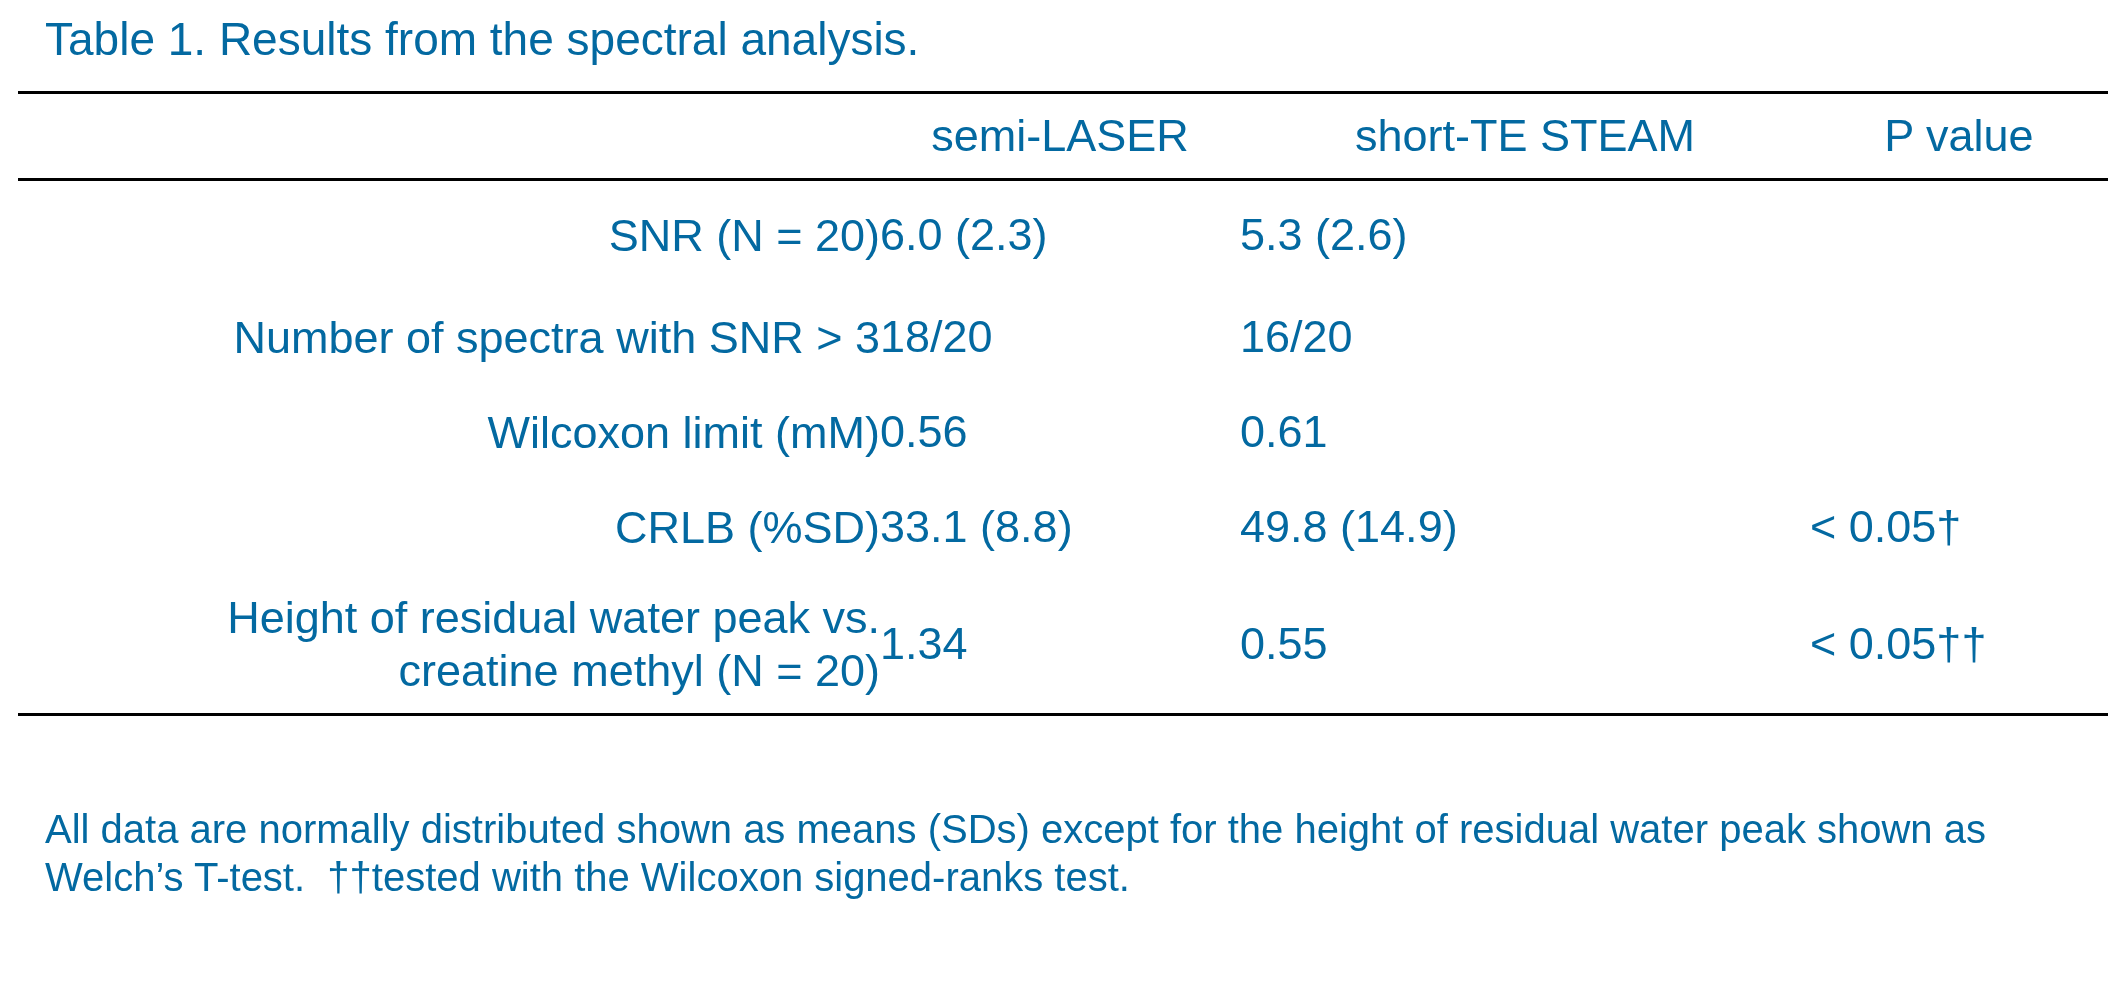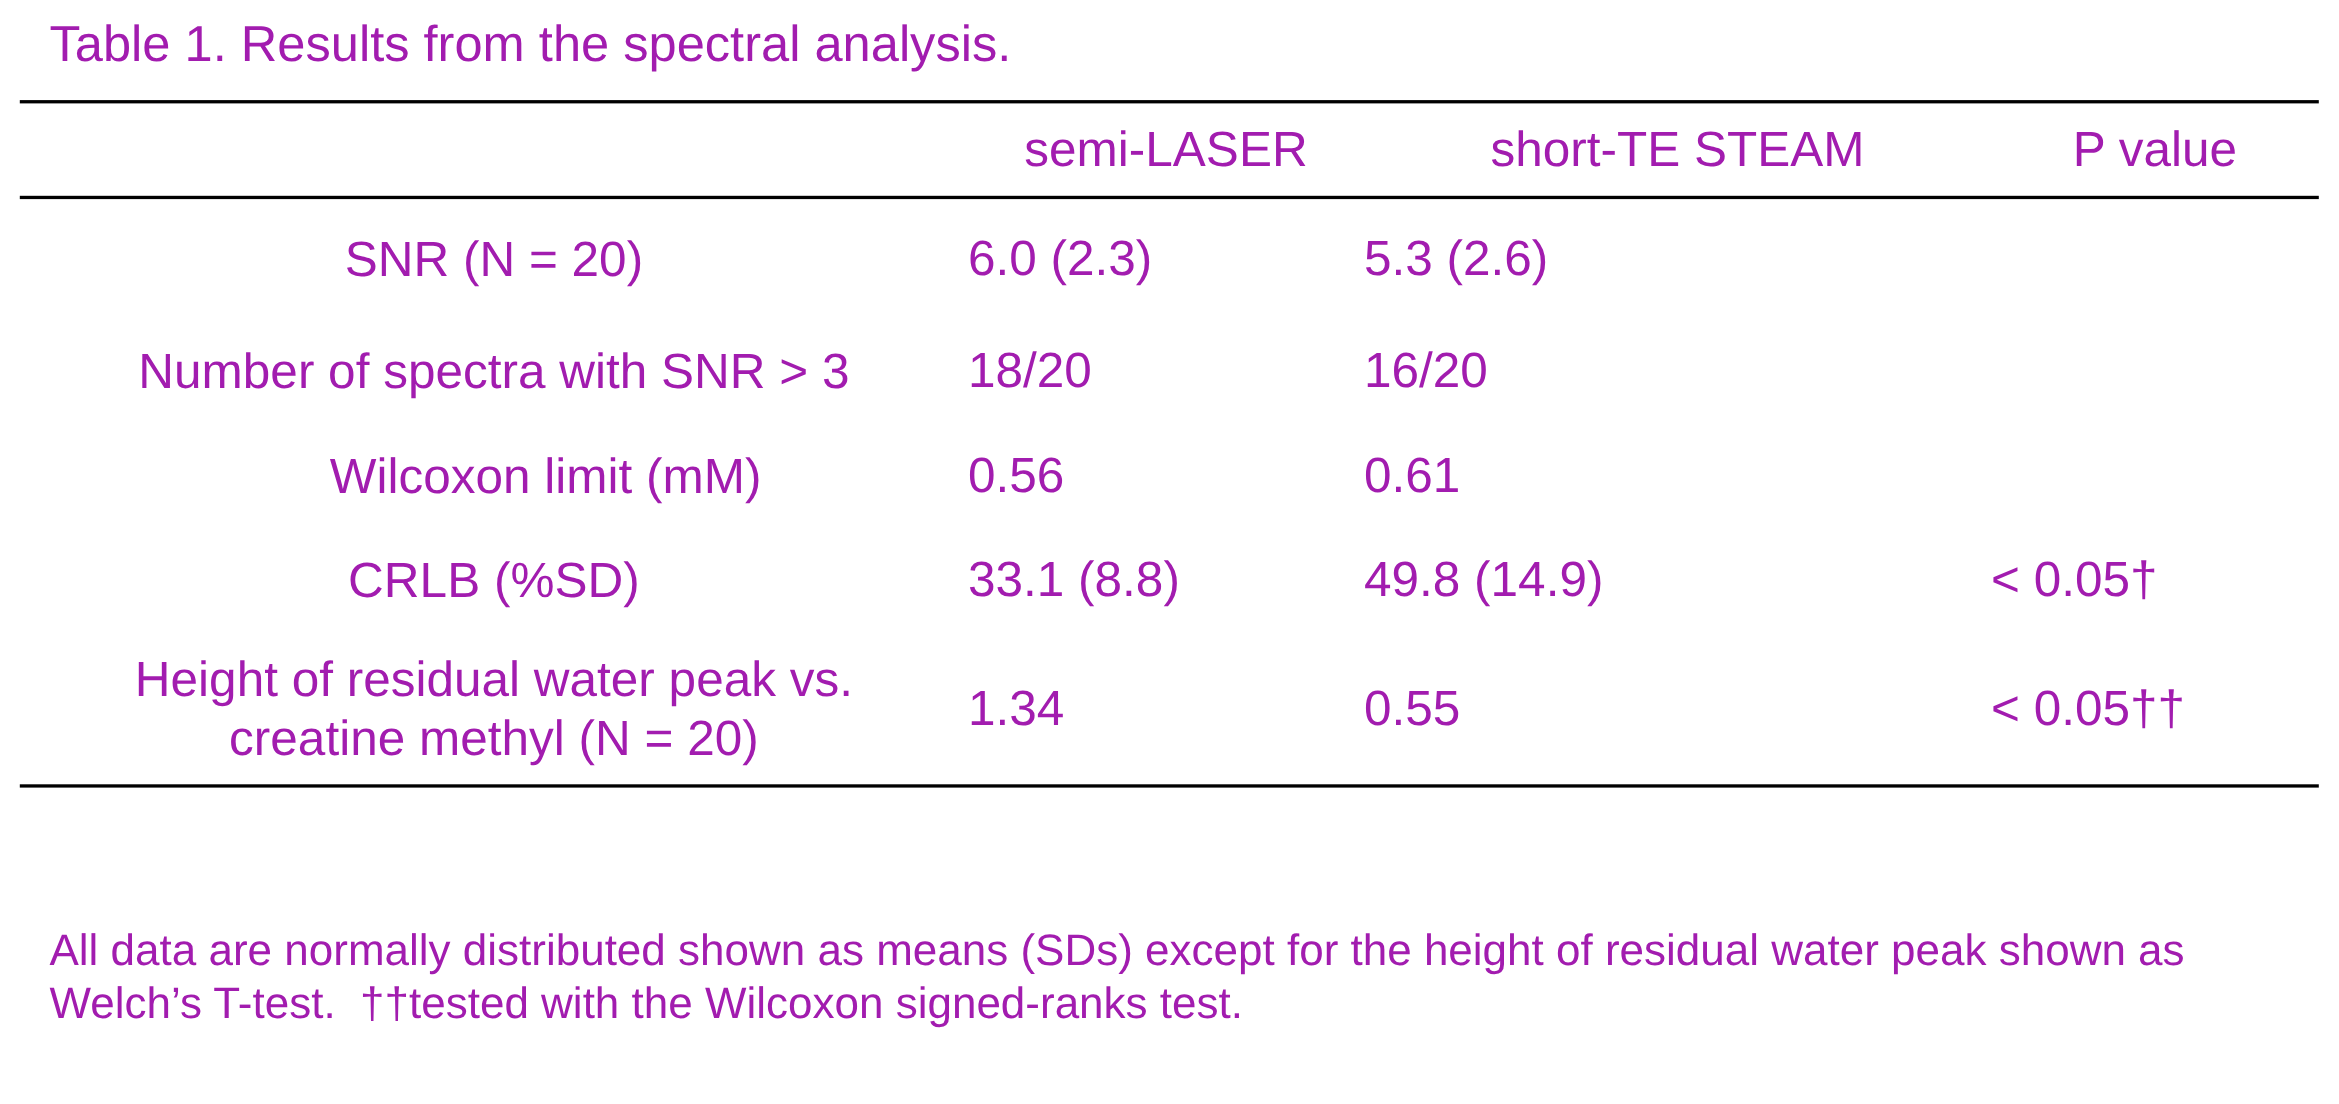--- a/index.html
+++ b/index.html
@@ -5,21 +5,21 @@
   html, body {
     margin: 0;
     padding: 0;
     background: #ffffff;
   }
   .page {
     position: relative;
     width: 2126px;
     height: 1004px;
     background: #ffffff;
-    color: #a21caf;
+    color: #0369a1;
     font-family: "Liberation Sans", "DejaVu Sans", sans-serif;
     overflow: hidden;
   }
   .title {
     position: absolute;
     left: 45px;
     top: 12px;
     font-size: 46px;
     line-height: 54px;
     white-space: nowrap;
@@ -43,38 +43,38 @@
     font-weight: normal;
     text-align: center;
     vertical-align: middle;
     padding: 0;
   }
   table.results td {
     vertical-align: middle;
     padding: 0;
   }
   td.row-label {
-    text-align: center;
+    text-align: right;
     padding-left: 27px;
     white-space: pre-line;
     line-height: 53px;
   }
   td.row-label.indent {
     padding-left: 94px;
   }
   td.val {
     text-align: left;
   }
   tr.r-std    { height: 95px; }
   tr.r-first  { height: 110px; }
   tr.r-tall   { height: 140px; }
   .footnotes {
     position: absolute;
     left: 45px;
-    top: 840px;
+    top: 805px;
     font-size: 40px;
   }
   .footnote-line {
     white-space: pre;
     line-height: 48px;
   }
 </style>
 </head>
 <body>
 

